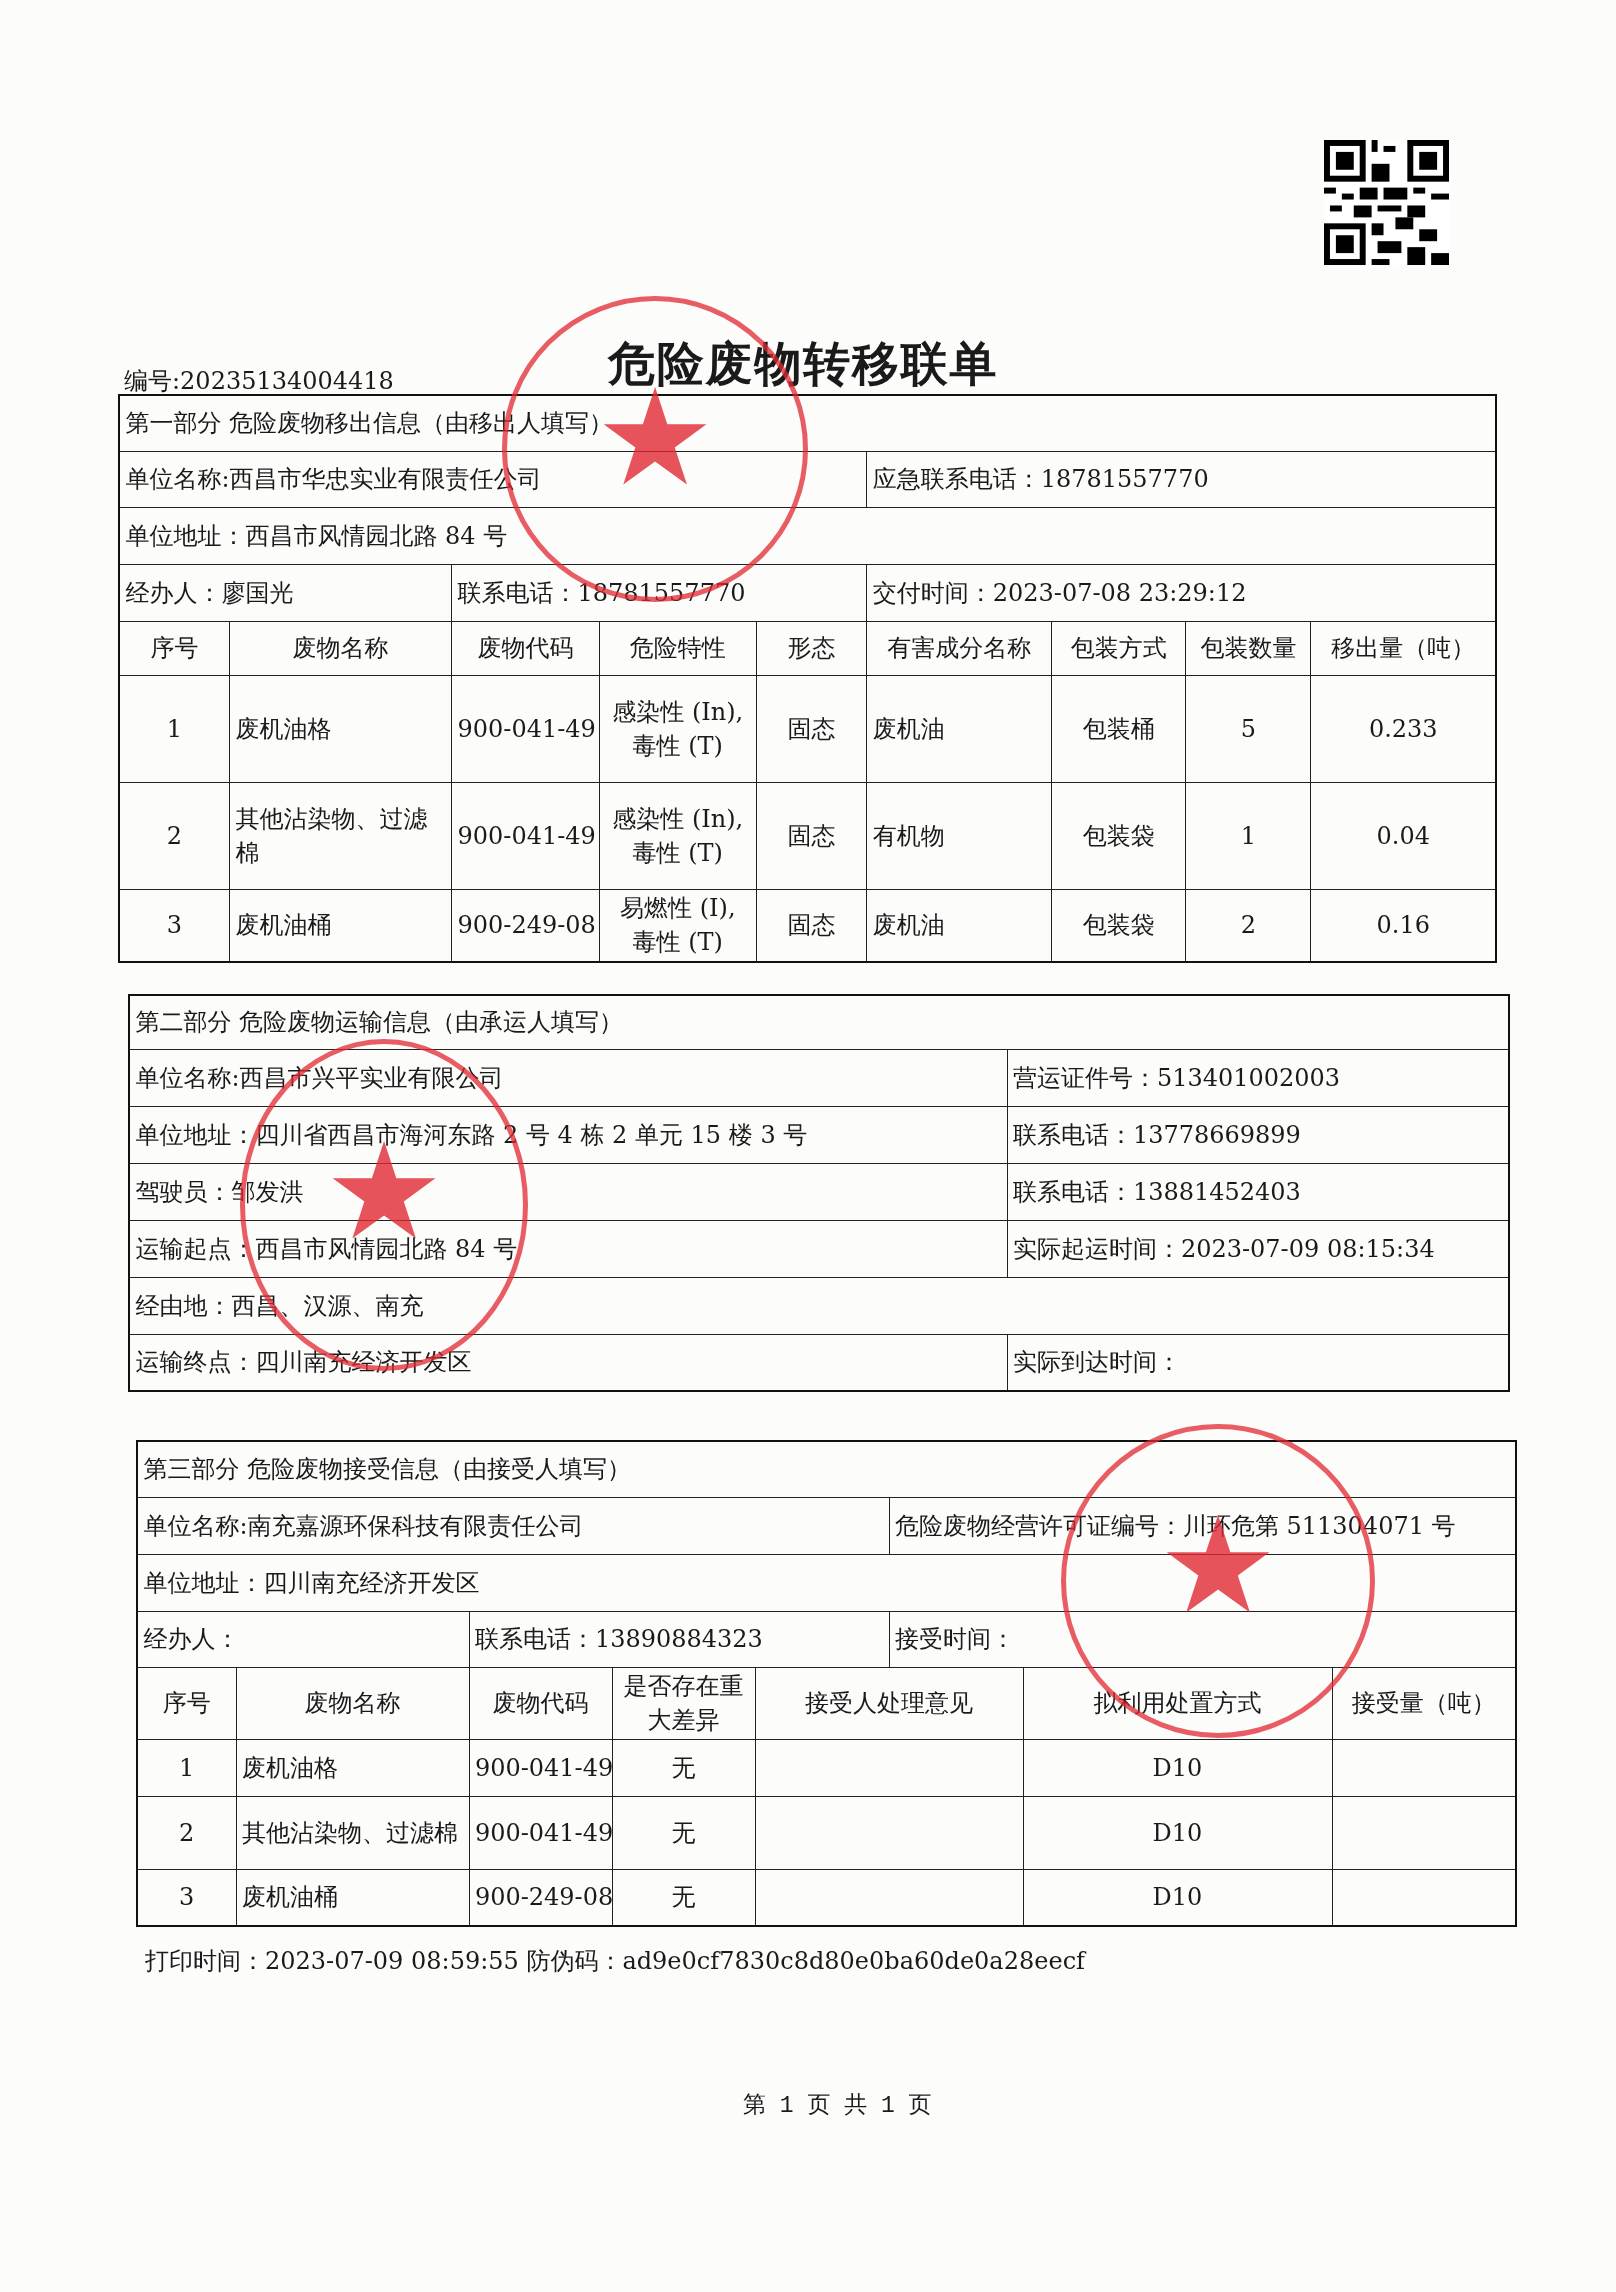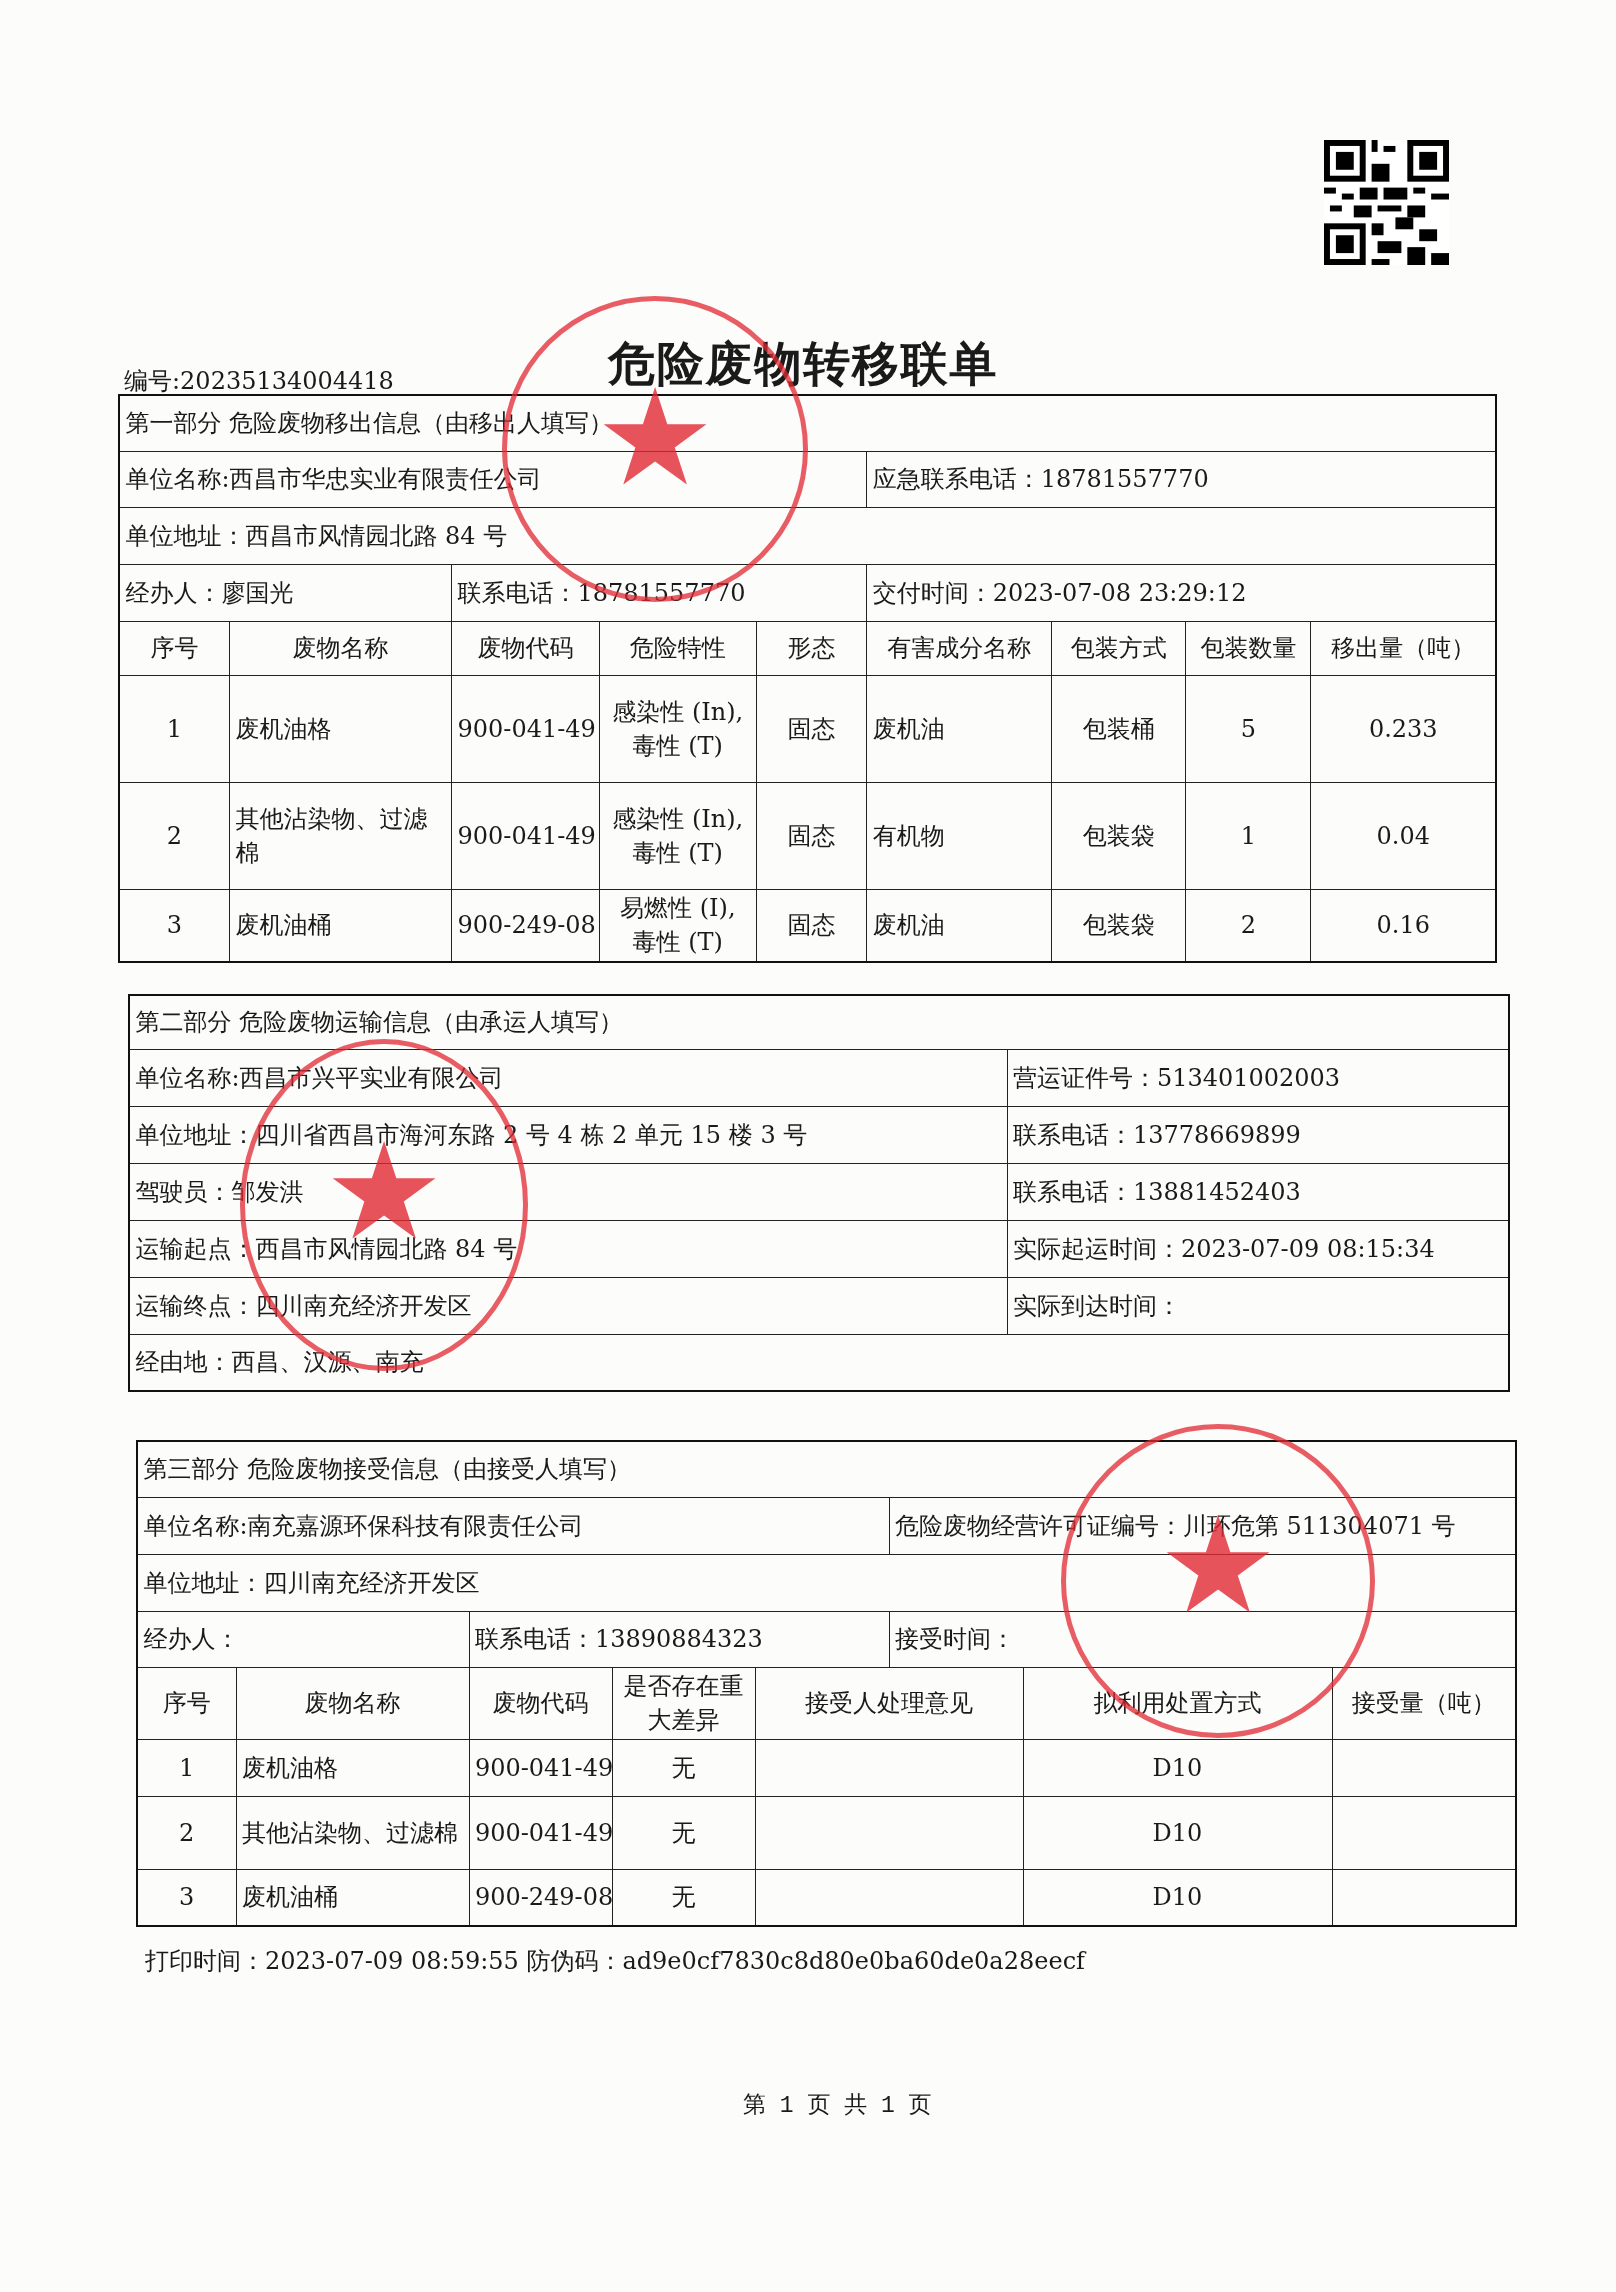--- a/index.html
+++ b/index.html
@@ -160,25 +160,25 @@
       </tr>
   <tr style="height:57px">
         <td>驾驶员：邹发洪</td>
         <td>联系电话：13881452403</td>
       </tr>
   <tr style="height:57px">
         <td>运输起点：西昌市风情园北路 84 号</td>
         <td>实际起运时间：2023-07-09 08:15:34</td>
       </tr>
   <tr style="height:57px">
+        <td colspan="2">经由地：西昌、汉源、南充</td>
+      </tr>
+  <tr style="height:57px">
         <td>运输终点：四川南充经济开发区</td>
         <td>实际到达时间：</td>
-      </tr>
-  <tr style="height:57px">
-        <td colspan="2">经由地：西昌、汉源、南充</td>
       </tr>
 </tbody>
   </table>
 
 <table class="t3 outer">
   <colgroup>
       <col style="width:99px">
       <col style="width:233px">
       <col style="width:143px">
       <col style="width:143px">

